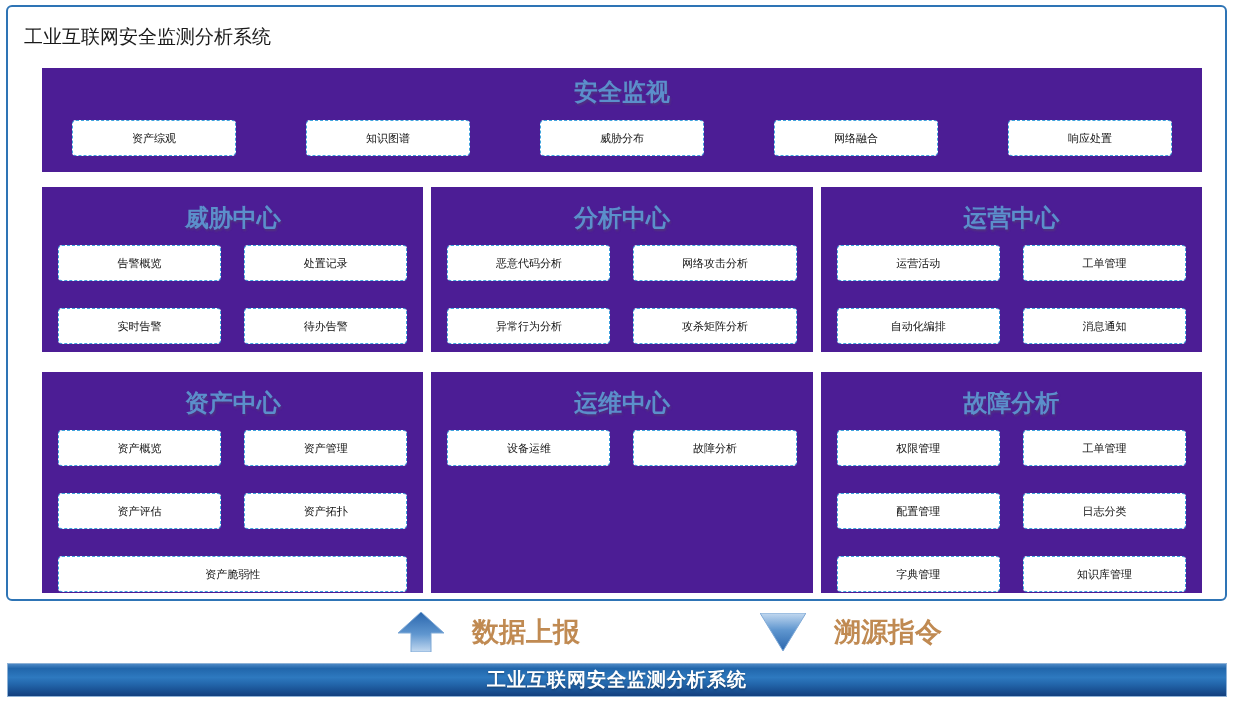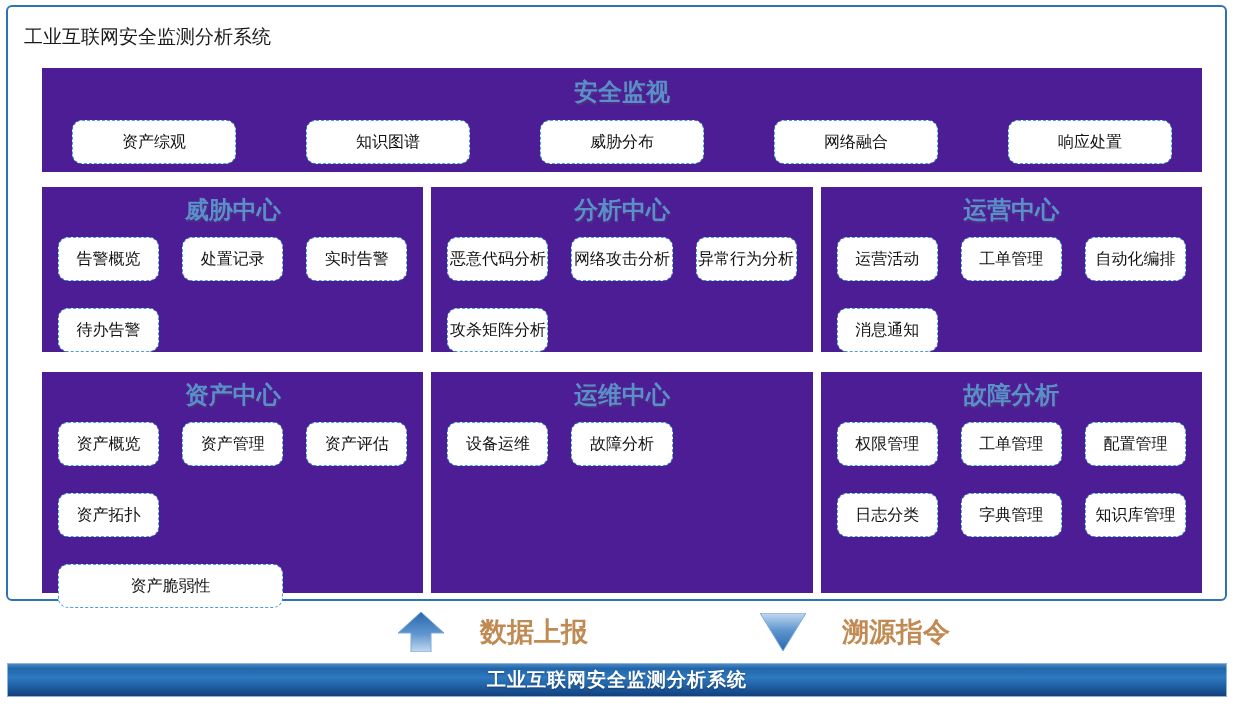--- a/index.html
+++ b/index.html
@@ -16,36 +16,36 @@
   .content { position:absolute; left:42px; top:68px; width:1160px; }
   .panel { background:#4c1d95; }
   .panel-title { text-align:center; font-size:24px; font-weight:bold; color:#5b8fcb;
                  line-height:30px; text-shadow:1px 2px 2px rgba(90,90,90,0.35); }
 
   .top-panel { height:104px; padding-top:9px; margin-bottom:15px; }
   .top-items { display:flex; justify-content:space-between; padding:0 30px; margin-top:13px; }
   .top-items .box { width:164px; }
 
   .row { display:flex; gap:8px; }
-  .row .panel { flex:1; padding-top:8px; }
+  .row .panel { flex:1; padding-top:16px; }
   .row2 .panel { height:165px; }
   .row3 { margin-top:20px; }
   .row3 .panel { height:221px; }
 
-  .panel-items { display:grid; grid-template-columns:1fr 1fr 1fr; gap:27px 23px;
+  .panel-items { display:grid; grid-template-columns:1fr 1fr; gap:27px 23px;
                  padding:12px 16px 0 16px; }
 
-  .box { height:44px; background:#ffffff; border:1px dashed #3fa3dd; border-radius:10px;
+  .box { height:36px; background:#ffffff; border:1px dashed #3fa3dd; border-radius:4px;
          display:flex; align-items:center; justify-content:center;
-         font-size:16px; color:#111111; }
+         font-size:11px; color:#111111; }
   .box.wide { grid-column:1 / span 2; }
 
   
   .flow-row { position:absolute; top:606px; left:0; width:1234px; height:52px; }
-  .flow { position:absolute; display:flex; align-items:center; gap:36px; height:52px; }
+  .flow { position:absolute; display:flex; align-items:center; gap:28px; height:52px; }
   .flow-up { left:398px; }
   .flow-down { left:760px; }
   .flow-label { font-size:27px; font-weight:bold; color:#c08a52; }
   .arrow-svg { display:block; }
 
   
   .footer-bar { position:absolute; left:7px; top:663px; width:1220px; height:34px;
                 border:1px solid #8fb2d6;
                 background:linear-gradient(180deg,#4c88c5 0%,#2166ab 14%,#2e79bf 42%,#2367ac 62%,#1a5294 82%,#133f7e 100%);
                 display:flex; align-items:center; justify-content:center; }

